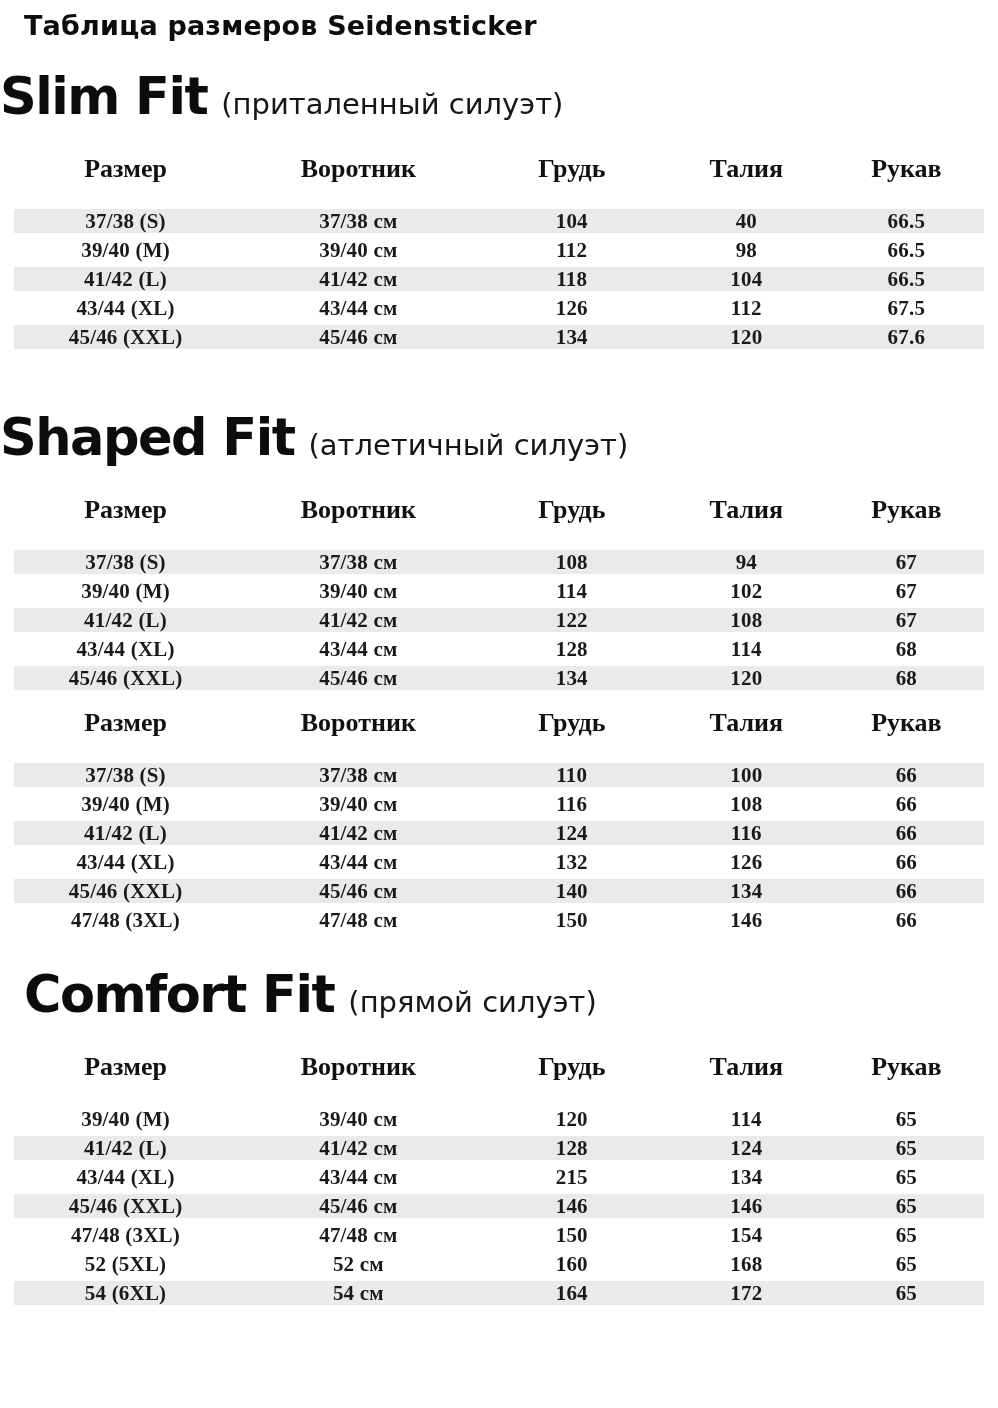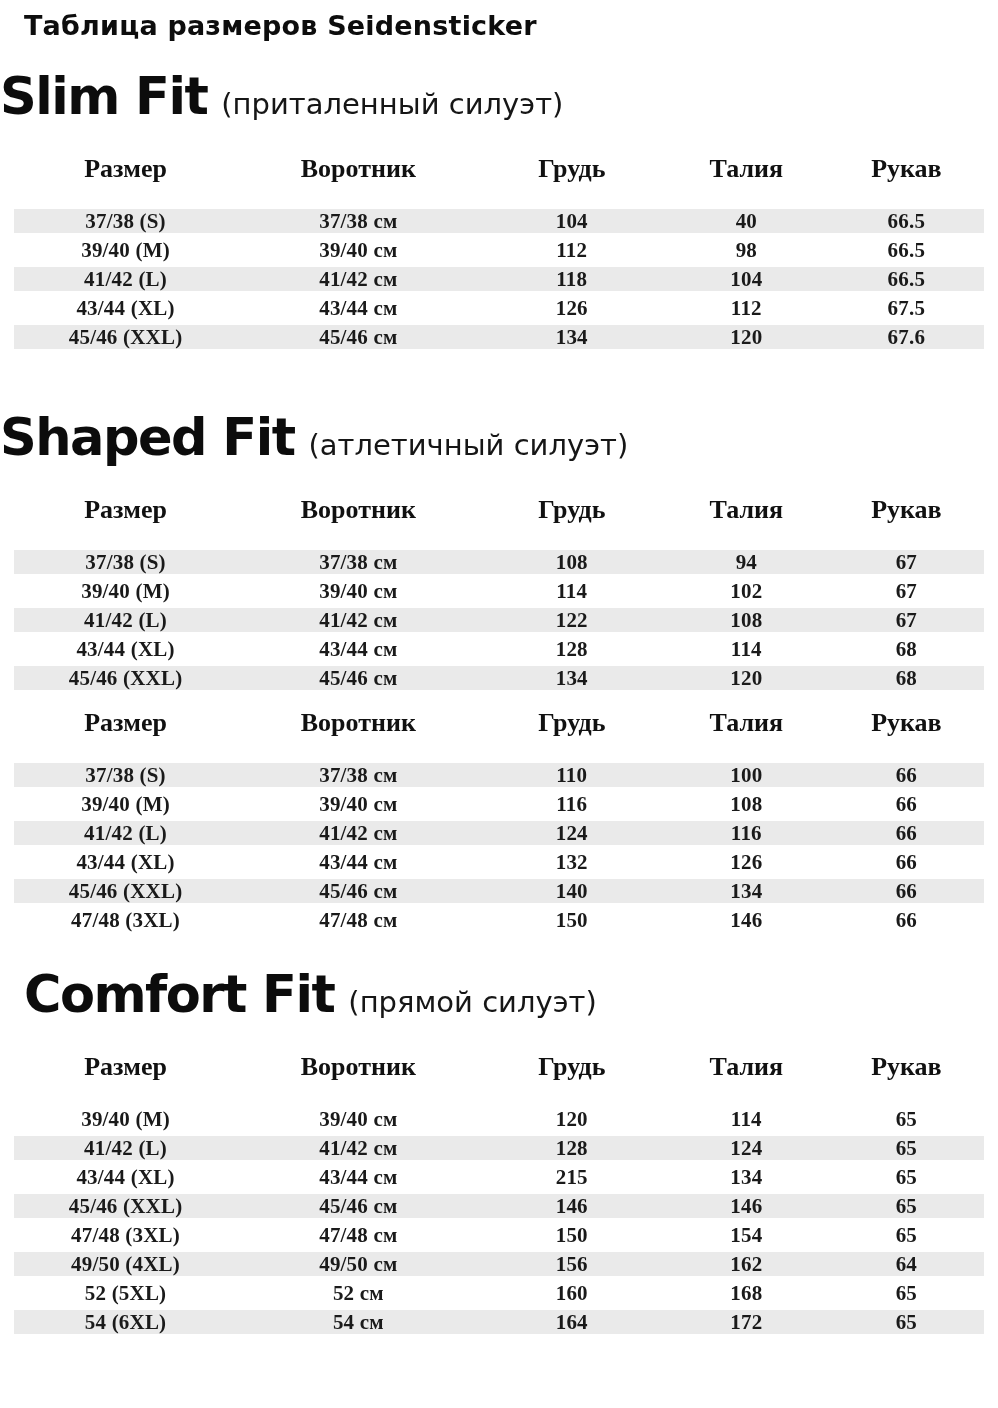--- a/index.html
+++ b/index.html
@@ -283,27 +283,20 @@
             <div class="cell col3">146</div>
             <div class="cell col4">65</div>
           </div>
           <div class="row">
             <div class="cell col0">47/48 (3XL)</div>
             <div class="cell col1">47/48 см</div>
             <div class="cell col2">150</div>
             <div class="cell col3">154</div>
             <div class="cell col4">65</div>
           </div>
-          <div class="row shaded">
-            <div class="cell col0">49/50 (4XL)</div>
-            <div class="cell col1">49/50 см</div>
-            <div class="cell col2">156</div>
-            <div class="cell col3">162</div>
-            <div class="cell col4">64</div>
-          </div>
           <div class="row">
             <div class="cell col0">52 (5XL)</div>
             <div class="cell col1">52 см</div>
             <div class="cell col2">160</div>
             <div class="cell col3">168</div>
             <div class="cell col4">65</div>
           </div>
           <div class="row shaded">
             <div class="cell col0">54 (6XL)</div>
             <div class="cell col1">54 см</div>

